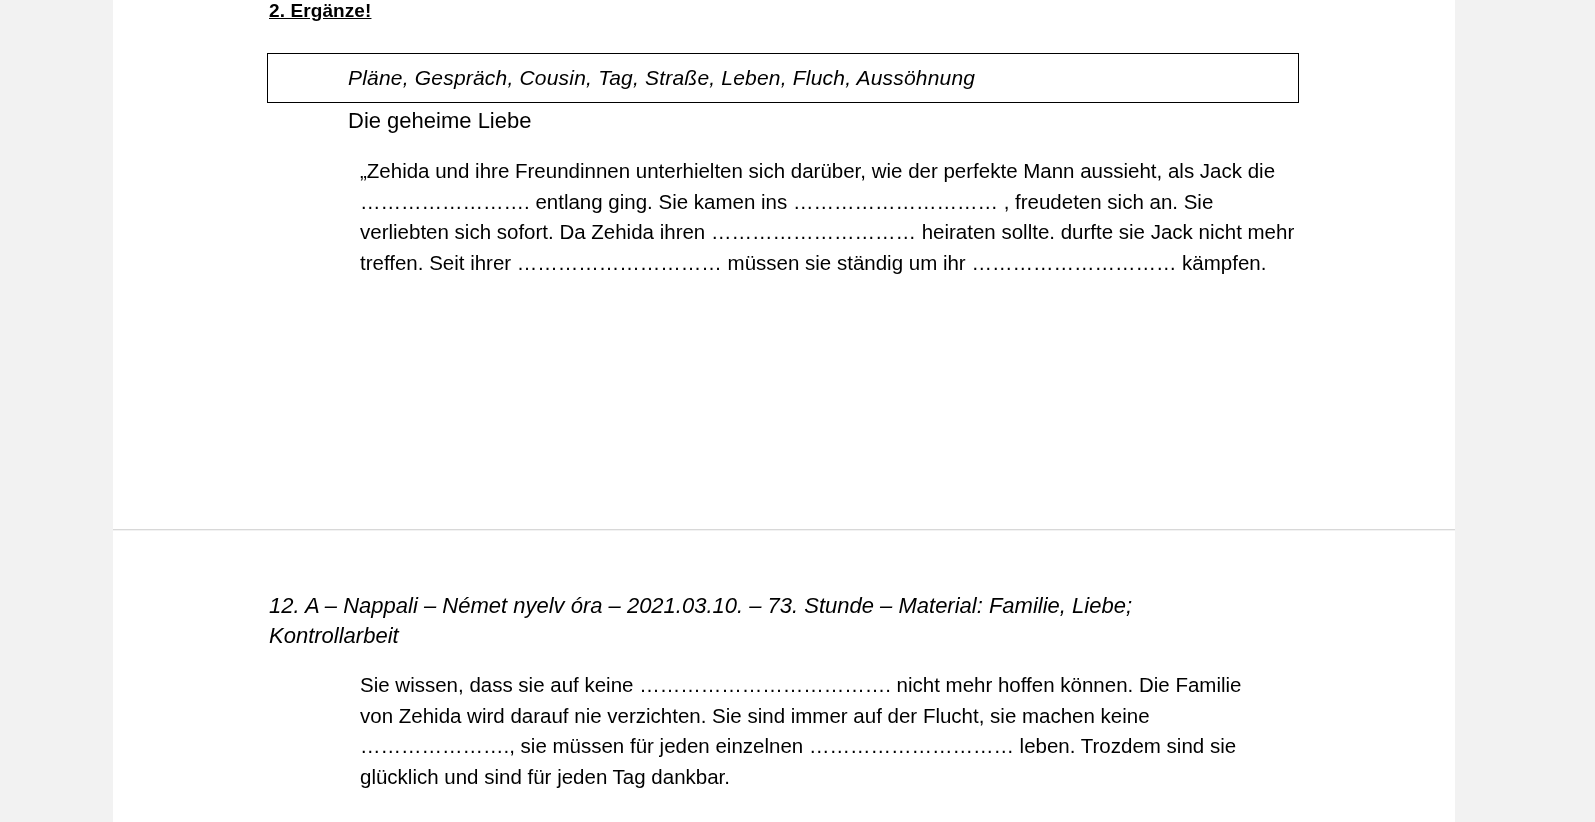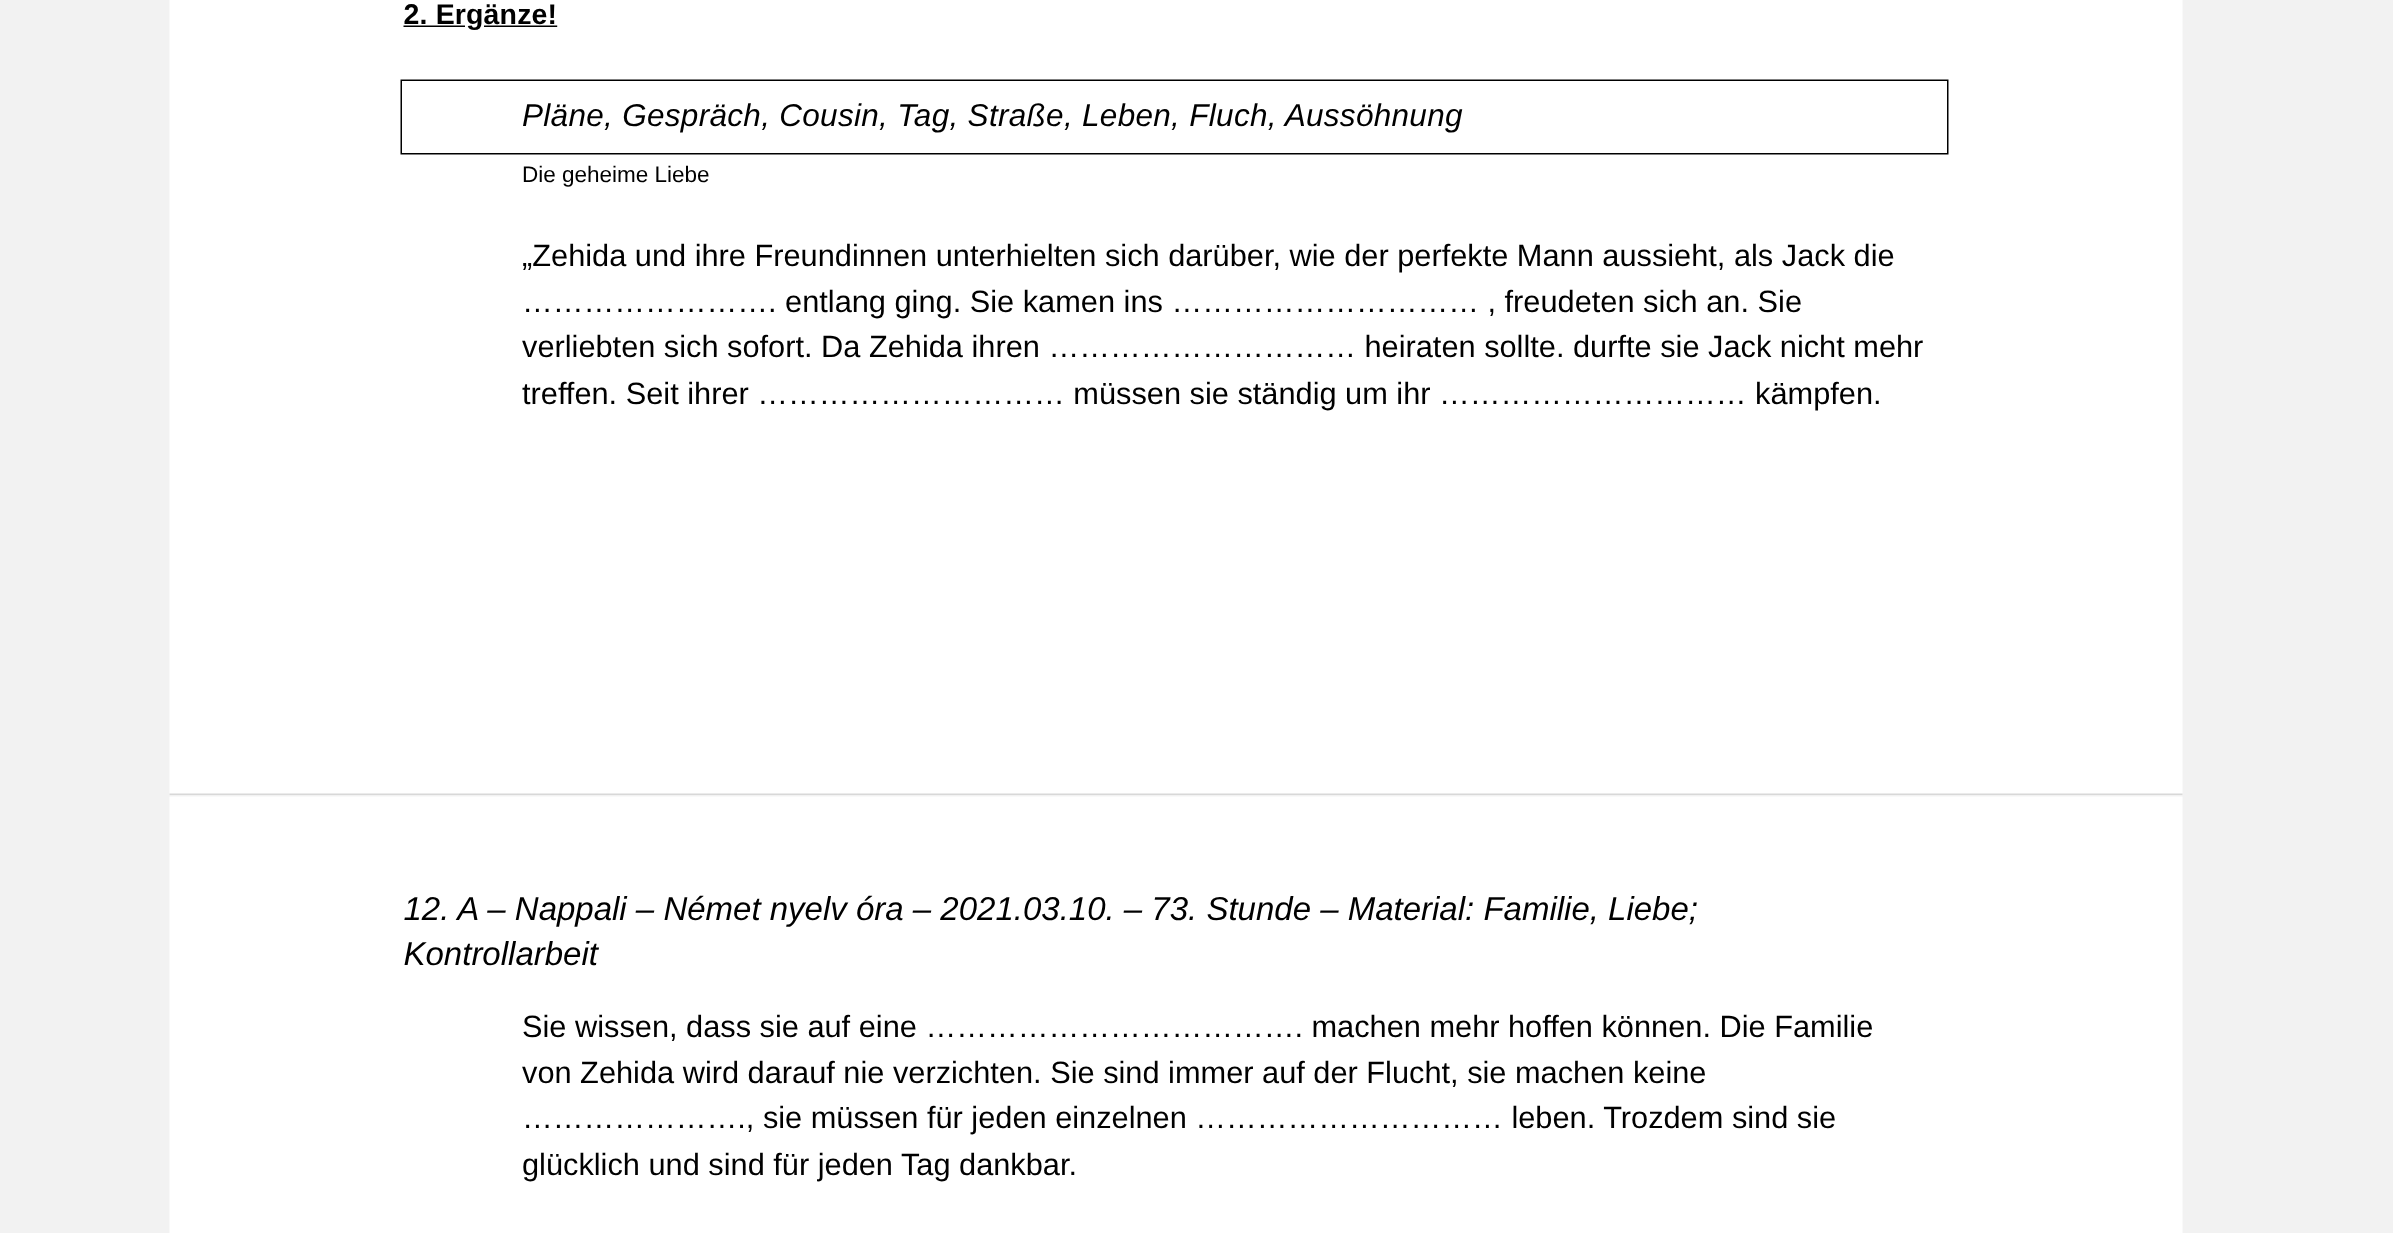--- a/index.html
+++ b/index.html
@@ -73,30 +73,31 @@
     font-style: italic;
     color: #000;
     white-space: nowrap;
     letter-spacing: 0.2px;
   }
 
   .subtitle {
     position: absolute;
     left: 235px;
     top: 148px;
-    font-size: 15px;
+    font-size: 22px;
     color: #000;
   }
 
   .paragraph {
     position: absolute;
     font-size: 20.5px;
     line-height: 30.5px;
     color: #000;
     text-align: left;
+    margin-left: 12px;
   }
 
   .para-main {
     left: 235px;
     top: 196px;
     width: 942px;
   }
 
   .lesson-line {
     position: absolute;
@@ -134,18 +135,18 @@
       <div class="paragraph para-main">„Zehida und ihre Freundinnen unterhielten sich darüber, wie der perfekte Mann aussieht, als Jack die ……………………. entlang ging. Sie kamen ins ………………………… , freudeten sich an. Sie verliebten sich sofort. Da Zehida ihren  ………………………… heiraten sollte. durfte sie Jack nicht mehr treffen. Seit ihrer ………………………… müssen sie ständig um ihr  …………………………  kämpfen.</div>
 
     </div>
   </div>
 
   <div class="page page-two">
     <div class="content">
 
       <div class="lesson-line">12. A – Nappali – Német nyelv óra – 2021.03.10. – 73. Stunde – Material: Familie, Liebe; Kontrollarbeit</div>
 
-      <div class="paragraph para-second">Sie wissen, dass sie auf eine ………………………………. machen mehr hoffen können. Die Familie von Zehida wird darauf nie verzichten. Sie sind immer auf der Flucht, sie machen keine …………………., sie müssen für jeden einzelnen ………………………… leben. Trozdem sind sie glücklich und sind für jeden Tag dankbar.</div>
+      <div class="paragraph para-second">Sie wissen, dass sie auf keine ………………………………. nicht mehr hoffen können. Die Familie von Zehida wird darauf nie verzichten. Sie sind immer auf der Flucht, sie machen keine …………………., sie müssen für jeden einzelnen ………………………… leben. Trozdem sind sie glücklich und sind für jeden Tag dankbar.</div>
 
     </div>
   </div>
 
 </div>
 
 </body></html>

